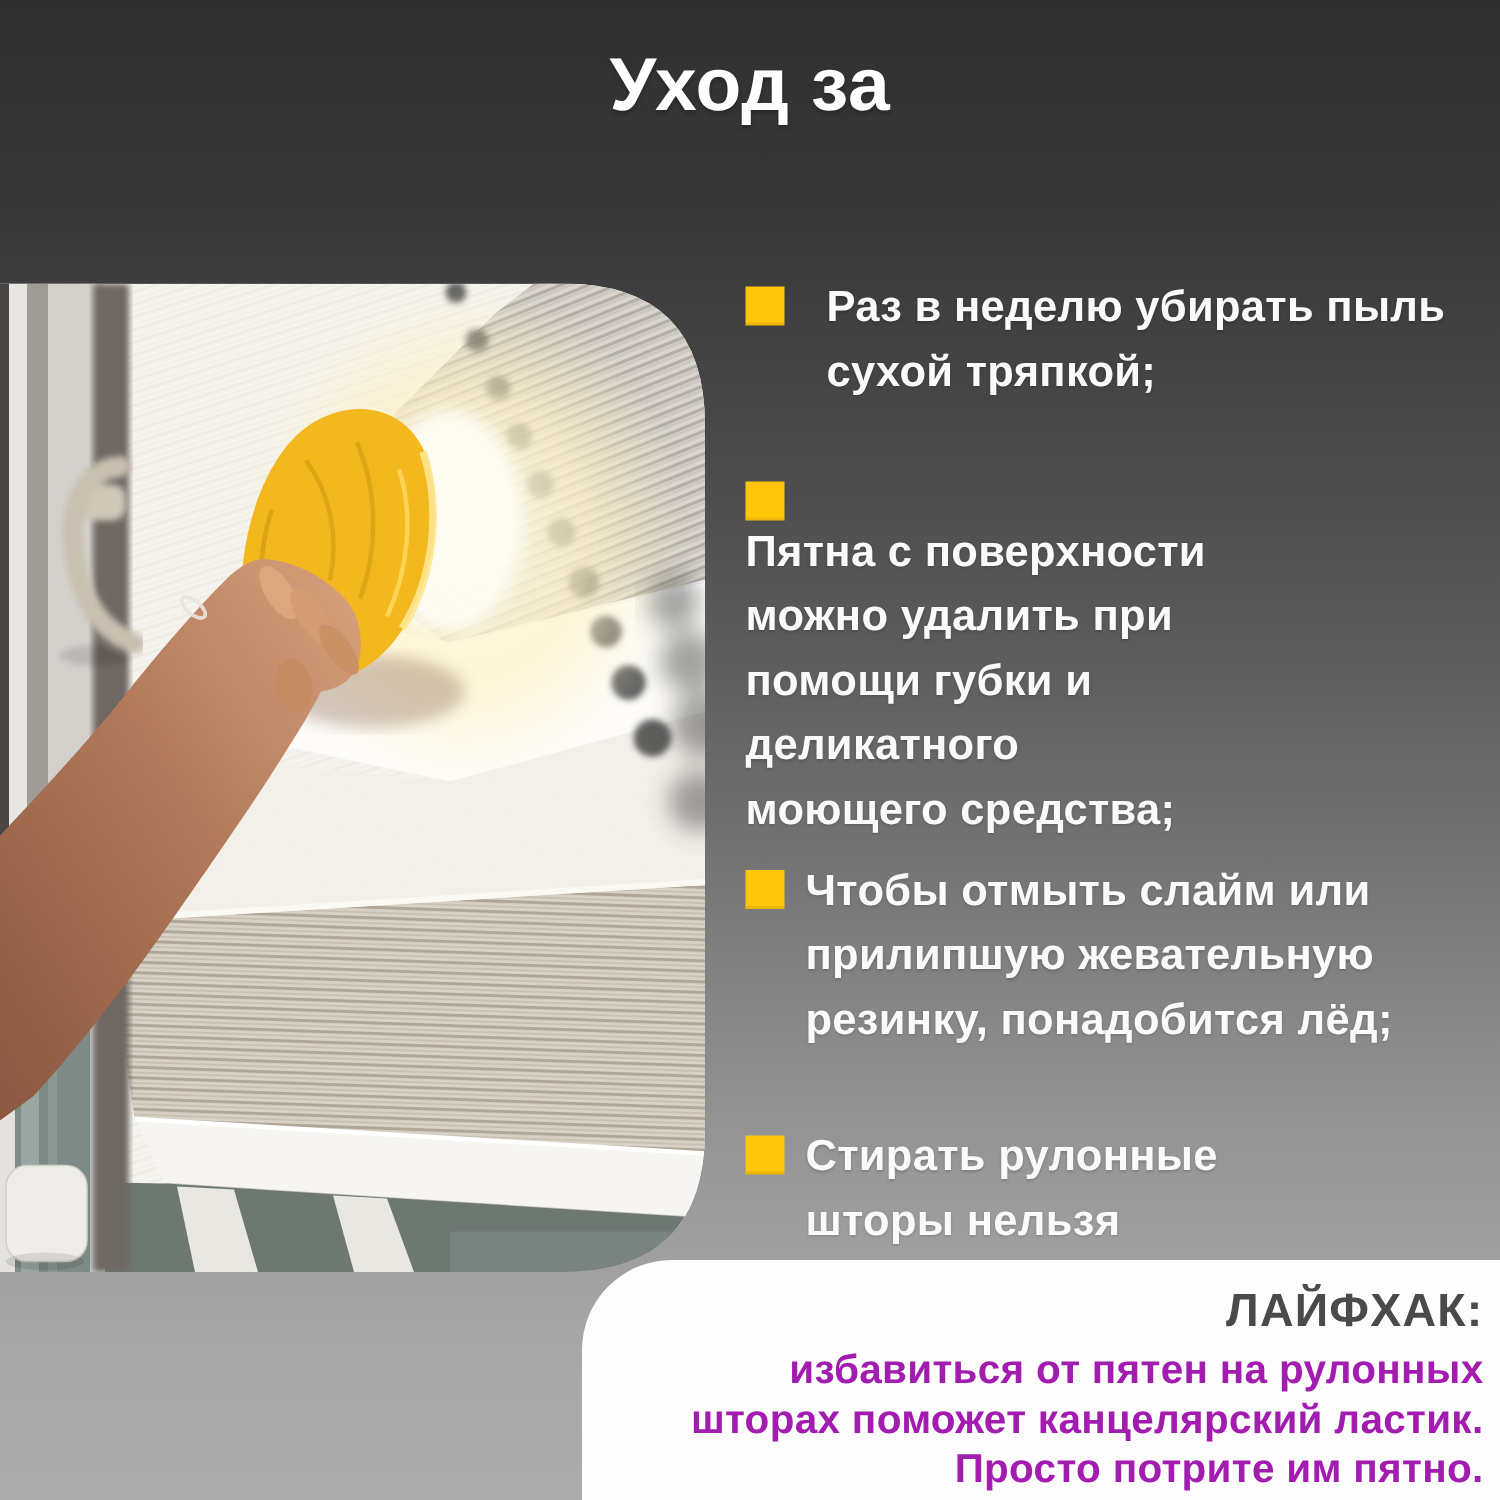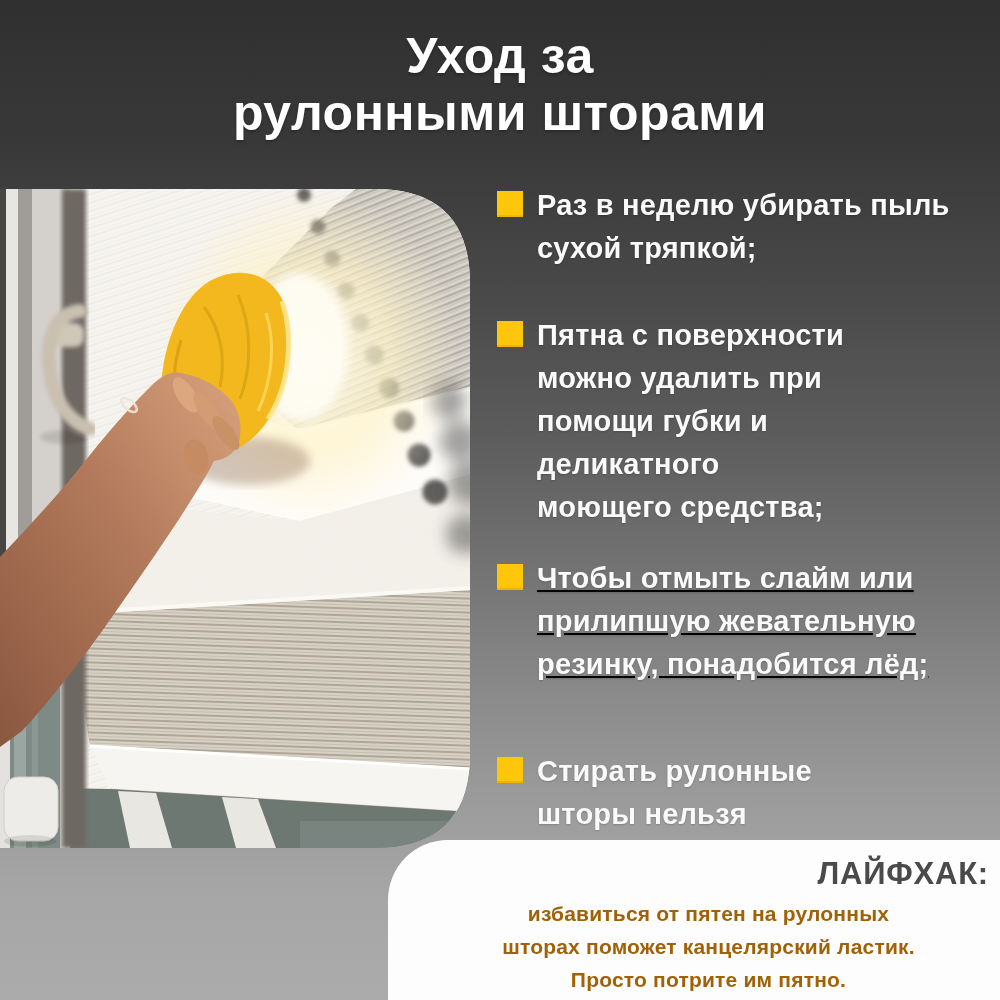--- a/index.html
+++ b/index.html
@@ -15,48 +15,47 @@
     position:absolute;top:28px;left:0;width:100%;text-align:center;
     color:#ffffff;font-weight:800;font-size:50px;line-height:57px;letter-spacing:.5px;
     text-shadow:0 2px 3px rgba(0,0,0,.25);
   }
   
   .photo{position:absolute;left:0;top:189px;width:470px;height:659px;margin:0;}
   .photo svg{display:block;width:470px;height:659px;}
   
   .bullets{position:absolute;left:497px;top:0;width:486px;margin:0;padding:0;list-style:none;}
   .bullets li{position:absolute;left:0;display:flex;align-items:flex-start;}
-  .li-1{top:184px;} .li-2{top:314px;} .li-3{top:557px;text-decoration:underline;} .li-4{top:750px;}
+  .li-1{top:184px;gap:14px;} .li-2{top:314px;flex-direction:column;} .li-3{top:573px;} .li-4{top:750px;}
   .sq{flex:0 0 26px;width:26px;height:26px;margin:7px 14px 0 0;background:#ffc60a;
       box-shadow:inset 0 -2px 0 rgba(0,0,0,.08);}
   .txt{
     color:#fafafa;font-size:29px;font-weight:700;line-height:43px;
     white-space:pre-line;letter-spacing:.2px;text-shadow:0 1px 2px rgba(0,0,0,.18);
   }
   
   .lifehack{
     position:absolute;left:388px;top:840px;width:612px;height:160px;box-sizing:border-box;
     background:#fdfdfd;border-radius:60px 0 0 0;
     padding:16px 11px 0 40px;text-align:right;
   }
   .lh-head{font-size:31px;font-weight:800;letter-spacing:.8px;color:#4a4a4a;}
   .lh-body{
-    margin:5px 0 0;font-size:21px;font-weight:600;line-height:33px;color:#a16207;
-    white-space:pre-line;letter-spacing:.2px;text-align:center;
+    margin:5px 0 0;font-size:27px;font-weight:600;line-height:33px;color:#a21caf;
+    white-space:pre-line;letter-spacing:.2px;
   }
   .u{text-underline-offset:5px;text-decoration-thickness:2px;}
 </style>
 </head>
 <body>
 
 <div class="canvas">
 
   <header class="title">
     <div>Уход за</div>
-    <div>рулонными шторами</div>
   </header>
 
   <figure class="photo">
     <svg viewBox="0 0 470 659" xmlns="http://www.w3.org/2000/svg">
       <defs>
         <clipPath id="roundClip">
           <path d="M0,0 H375 Q470,0 470,95 V564 Q470,659 375,659 H0 Z"></path>
         </clipPath>
         <linearGradient id="skinGrad" x1="0" y1="1" x2="1" y2="0">
           <stop offset="0" stop-color="#8a5740"></stop>

